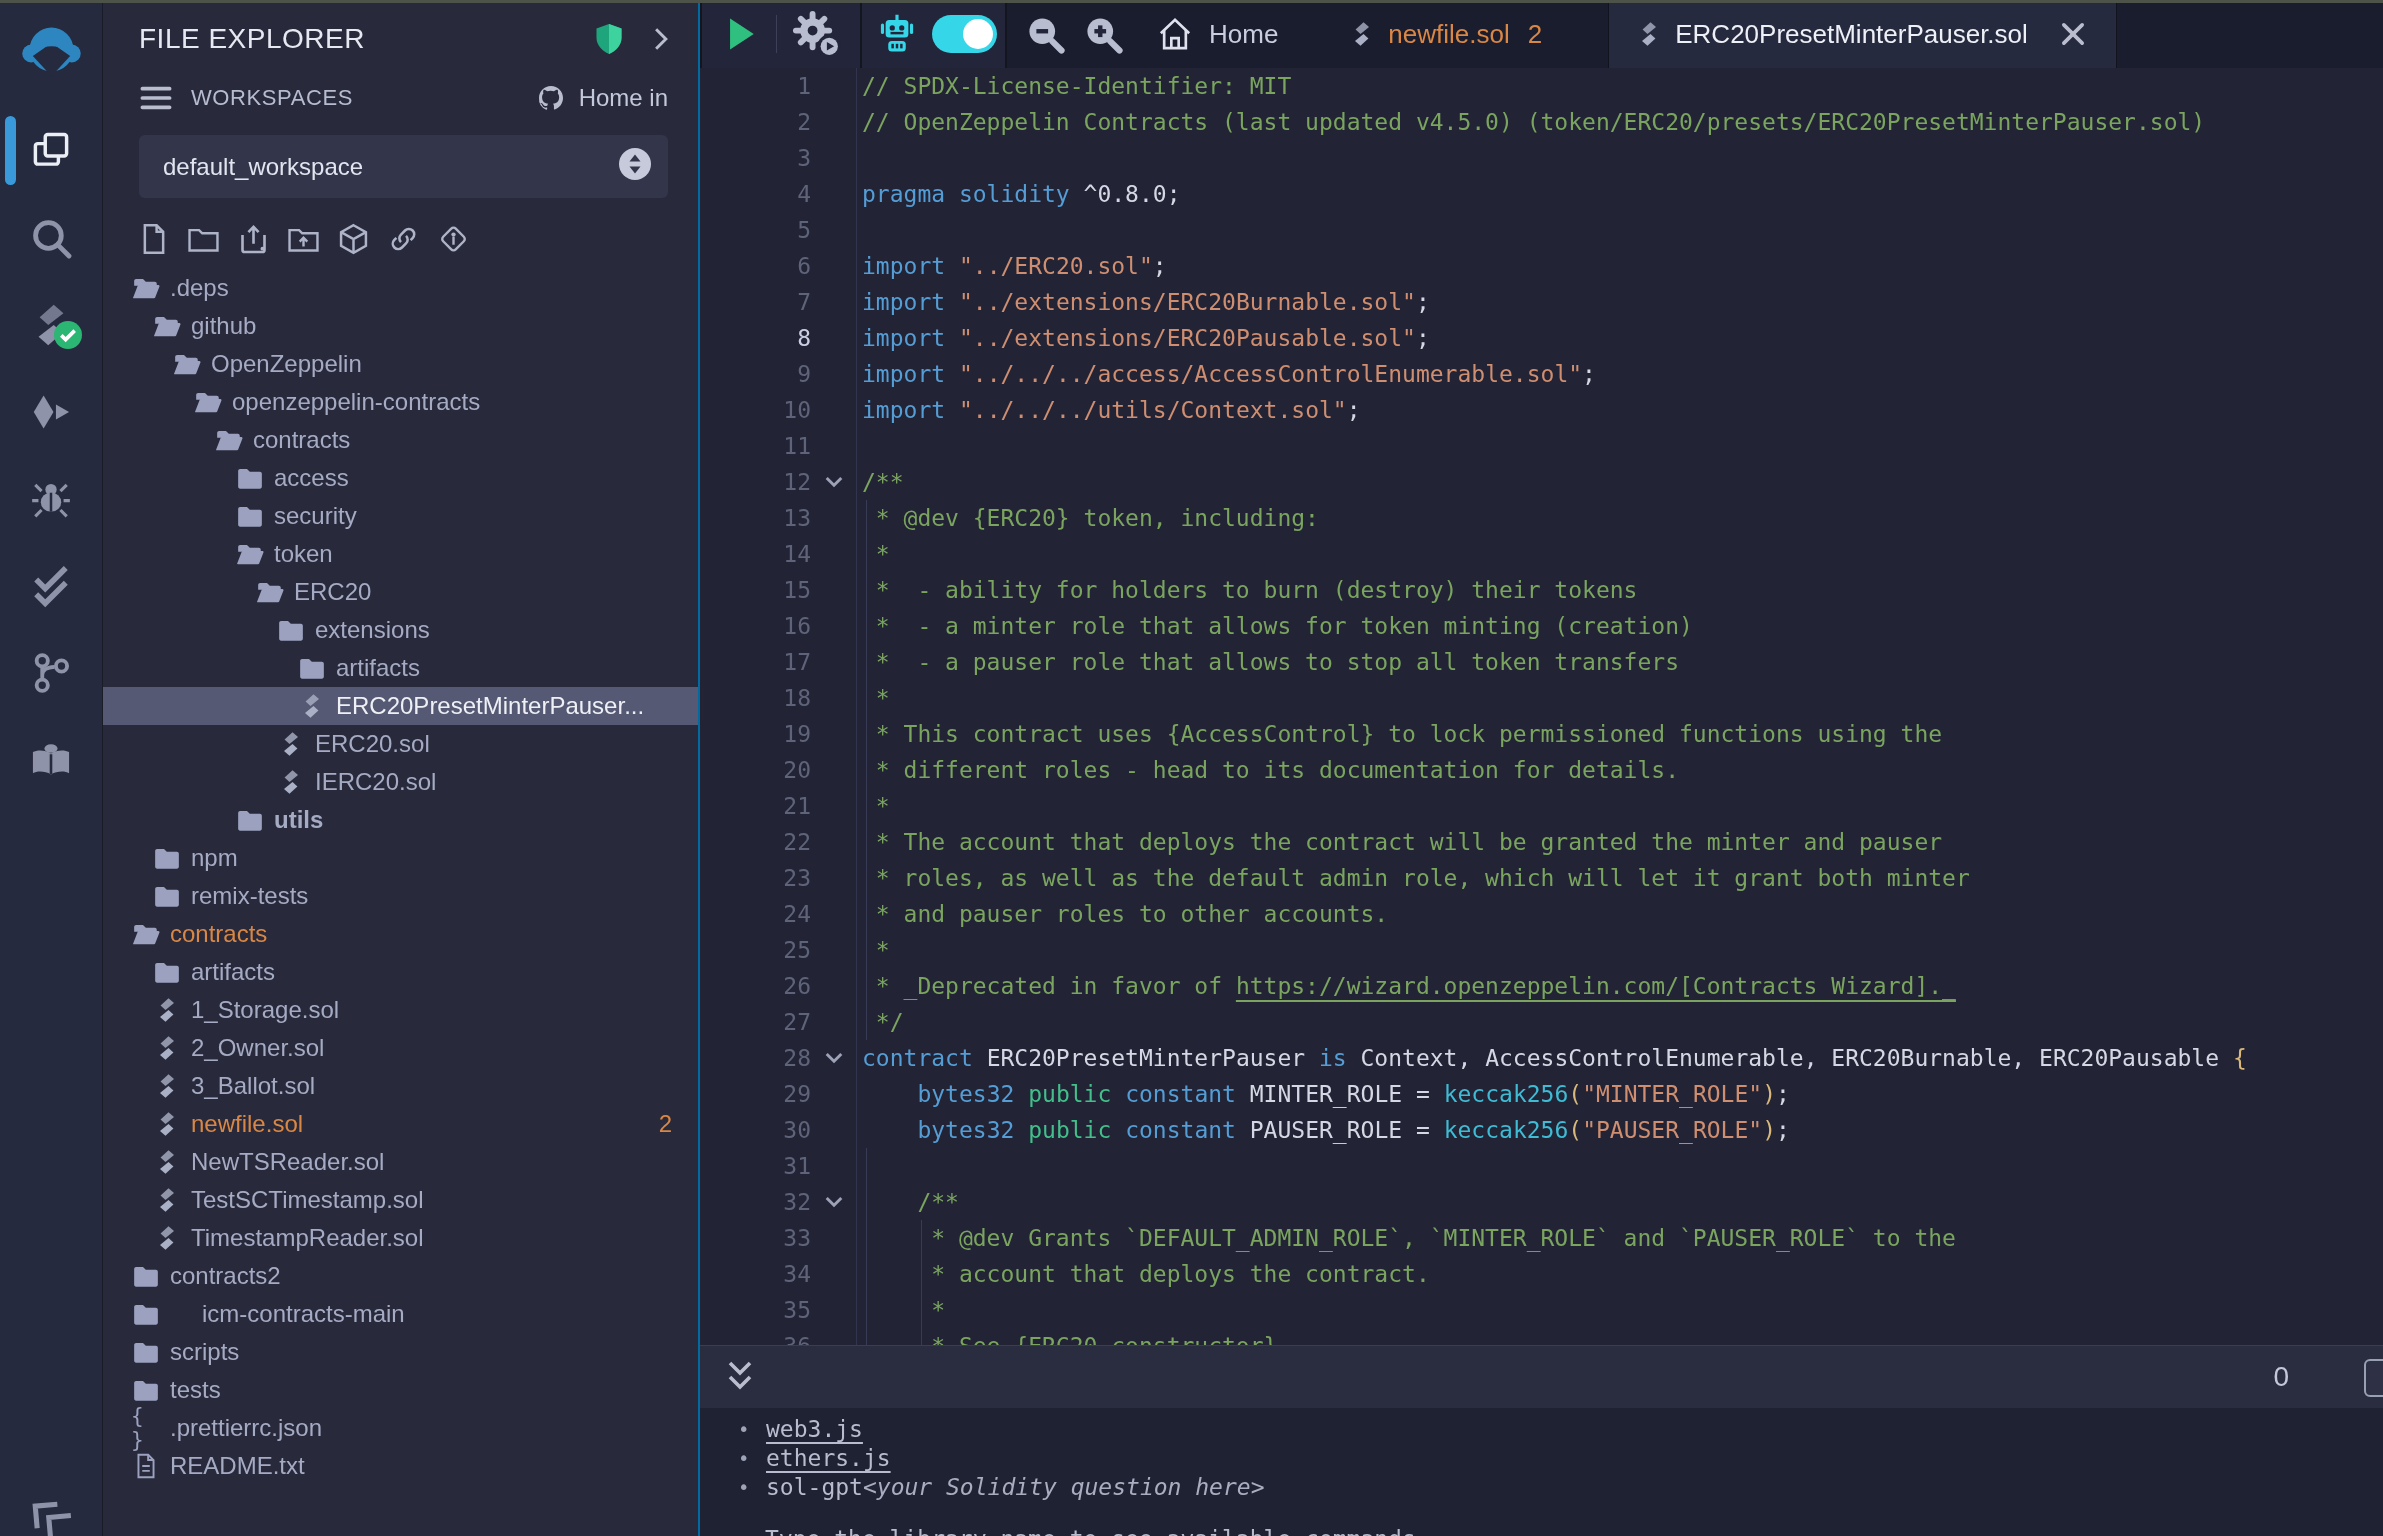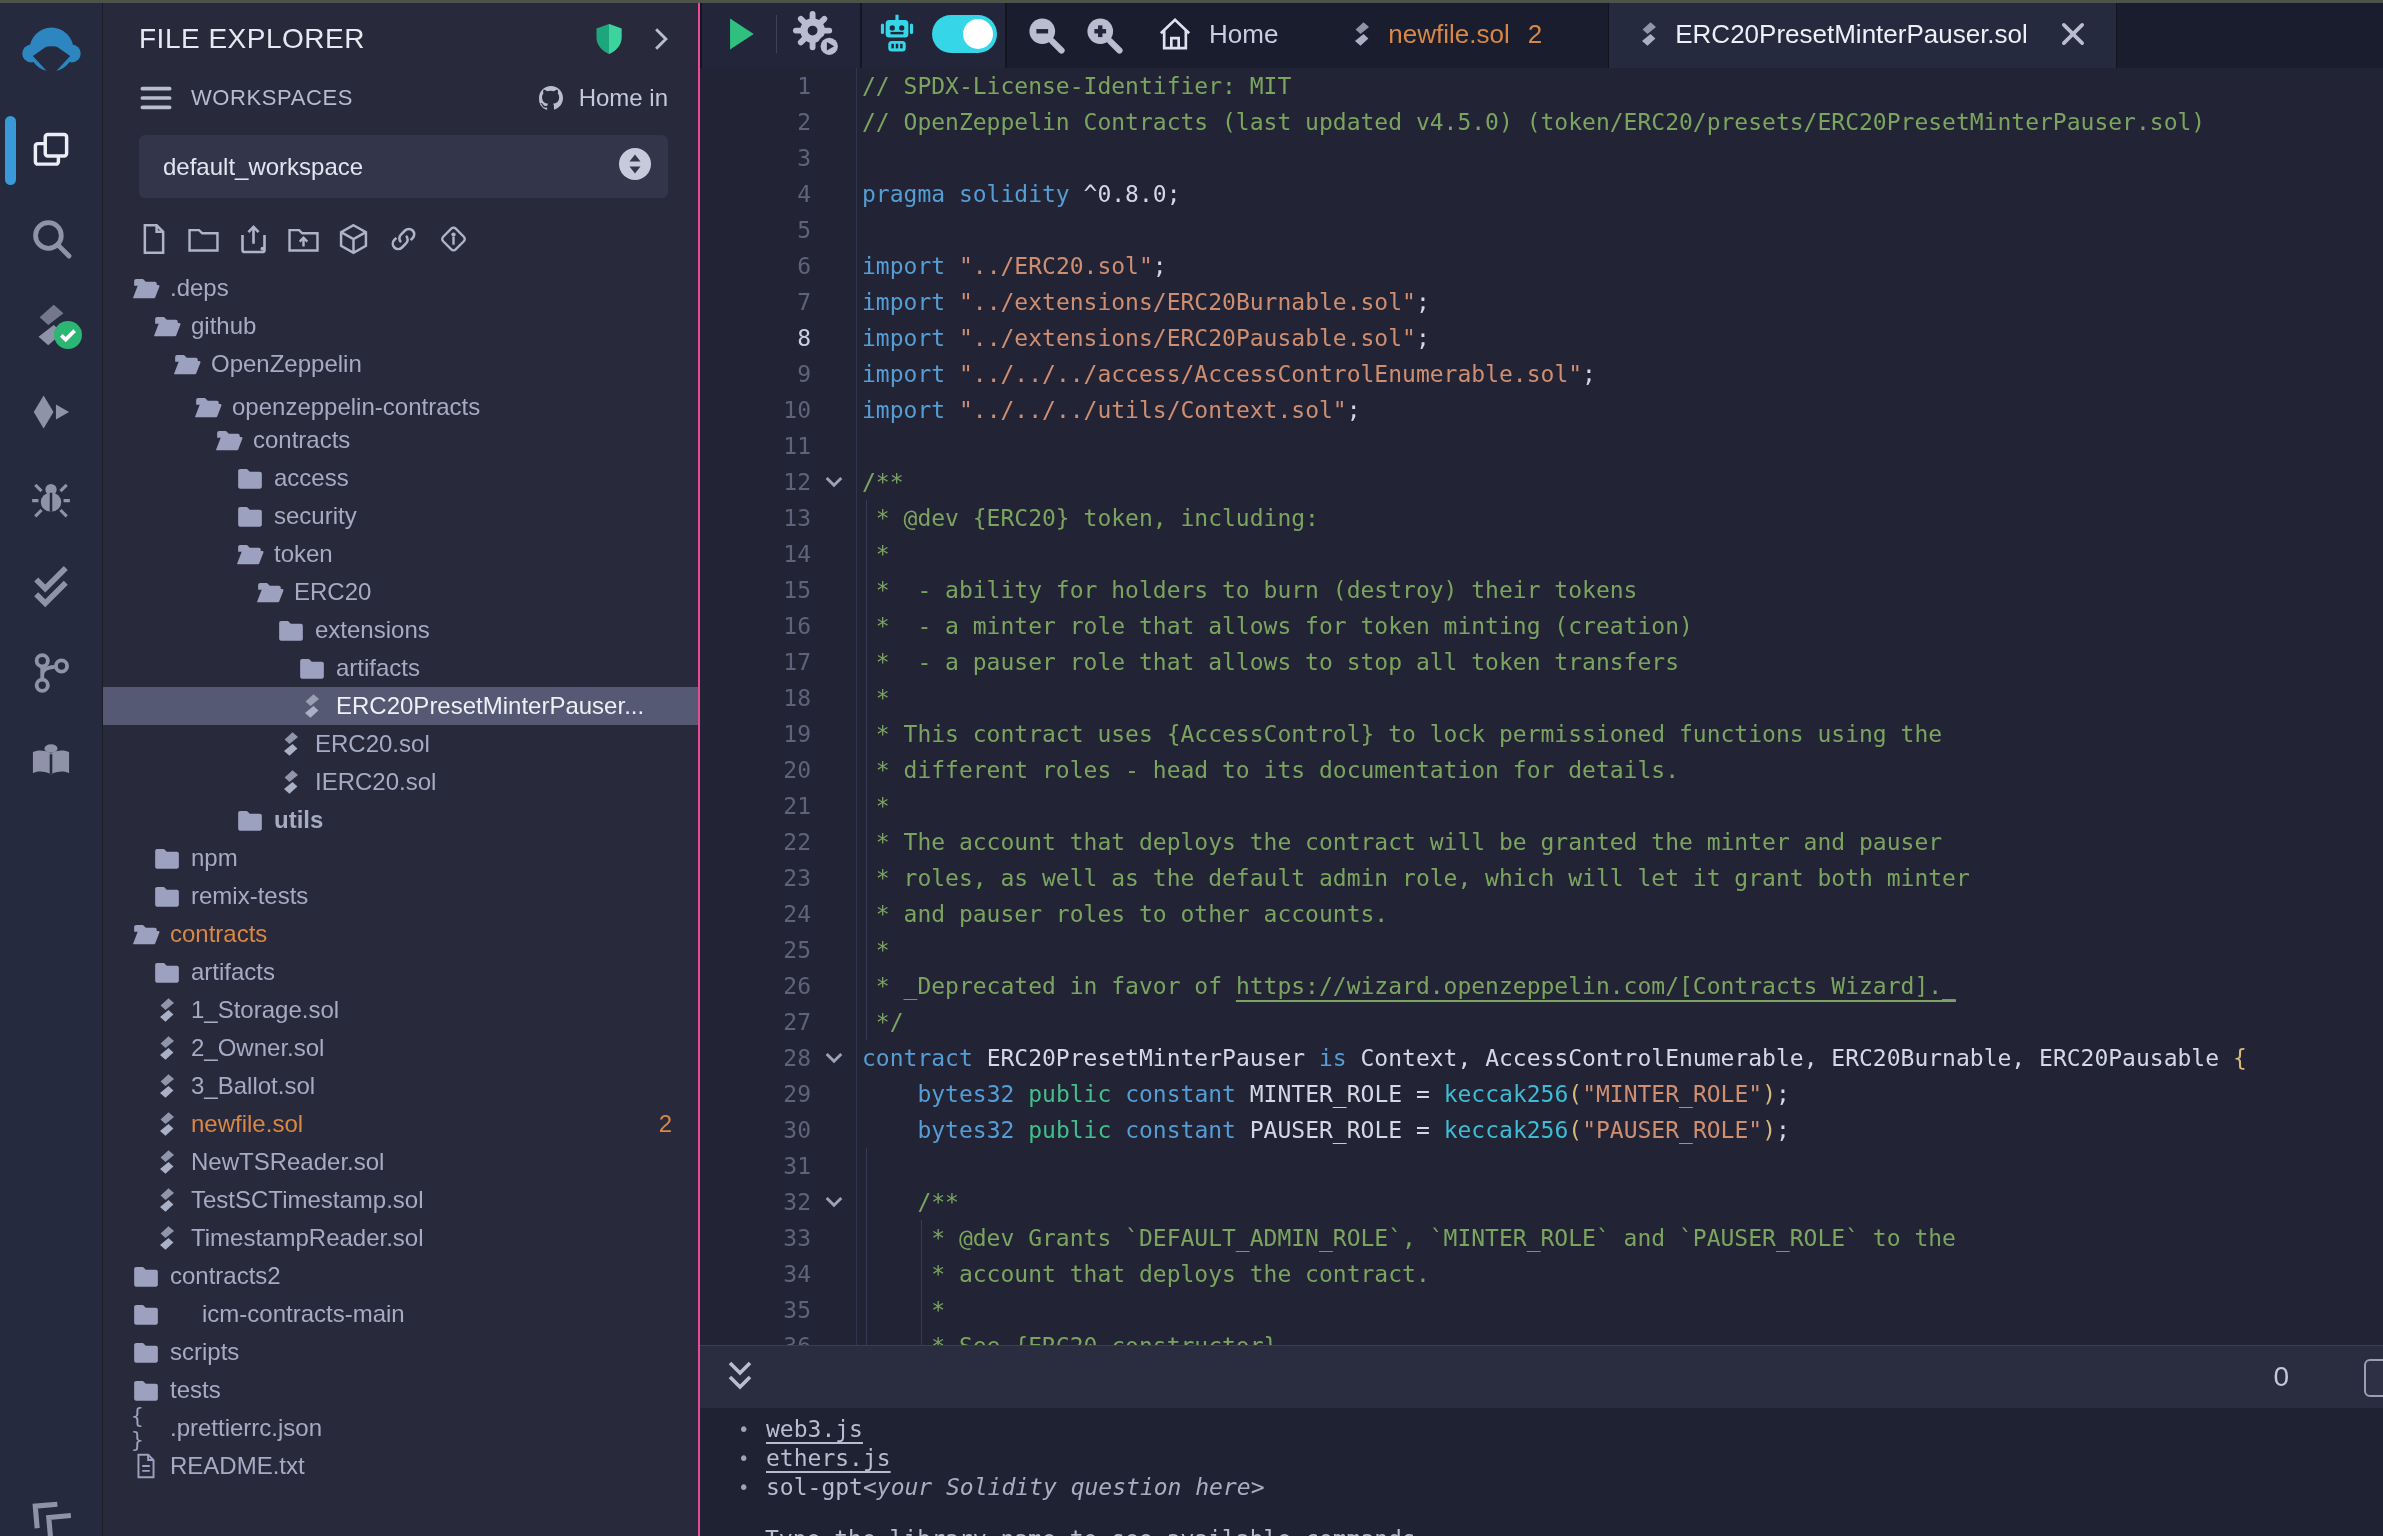--- a/index.html
+++ b/index.html
@@ -13,21 +13,21 @@
             display:flex;flex-direction:column;align-items:center;position:relative;}
   .act-logo{height:107px;display:flex;align-items:center;justify-content:center;width:100%;}
   .act-item{width:103px;height:87px;display:flex;align-items:center;justify-content:center;position:relative;}
   .act-item.active::before{content:"";position:absolute;left:5px;top:9px;bottom:9px;width:11px;
             border-radius:6px;background:#3a9ad9;}
   .act-badge{position:absolute;right:20px;bottom:14px;}
   .act-bottom{position:absolute;bottom:-8px;left:22px;}
 
   
   .explorer{width:597px;flex:none;background:#282a3c;display:flex;flex-direction:column;
-            border-right:2px solid #ec4899;position:relative;}
+            border-right:2px solid #0369a1;position:relative;}
   .ex-title-row{display:flex;align-items:center;height:57px;margin-top:10px;padding:0 26px 0 36px;}
   .ex-title{flex:1;font-size:28px;color:#e6e8f2;letter-spacing:0.5px;}
   .ex-ws-row{display:flex;align-items:center;height:46px;margin-top:8px;padding:0 30px 0 36px;}
   .ws-label{margin-left:18px;font-size:22px;color:#b6bbcf;letter-spacing:0.6px;}
   .ws-spacer{flex:1;}
   .signin-label{margin-left:12px;font-size:24px;color:#c3c8da;}
   .ws-select{margin:14px 30px 0 36px;height:63px;background:#33364a;border-radius:6px;
              display:flex;align-items:center;padding:0 16px 0 24px;font-size:24px;color:#e2e5f0;}
   .ws-arrows{margin-left:auto;}
   .ex-toolbar{display:flex;align-items:center;gap:17px;padding:24px 0 6px 34px;}
@@ -286,21 +286,21 @@
         </div>
         <div class="trow" style="padding-left: 69px;">
           <span class="ticon">
             <svg width="28" height="26" viewBox="0 0 26 24" fill="#9ba1be">
               <path d="M2 5.5 c0 -1 .8 -1.8 1.8 -1.8 h6.4 l2.6 2.6 h8.4 c1 0 1.8 .8 1.8 1.8 V10 H2 Z"></path>
               <path d="M1 21 L5.2 10.2 c.2 -.6 .8 -1 1.4 -1 H24.6 c.7 0 1.1 .7 .9 1.3 L21.6 20.6 c-.2 .6 -.8 1 -1.4 1 H1.9 c-.6 0 -1.1 -.3 -.9 -.6 z"></path>
             </svg>
           </span>
           <span class="tlabel">OpenZeppelin</span>
         </div>
-        <div class="trow" style="padding-left: 90px; align-items: flex-end;">
+        <div class="trow" style="padding-left: 90px;">
           <span class="ticon">
             <svg width="28" height="26" viewBox="0 0 26 24" fill="#9ba1be">
               <path d="M2 5.5 c0 -1 .8 -1.8 1.8 -1.8 h6.4 l2.6 2.6 h8.4 c1 0 1.8 .8 1.8 1.8 V10 H2 Z"></path>
               <path d="M1 21 L5.2 10.2 c.2 -.6 .8 -1 1.4 -1 H24.6 c.7 0 1.1 .7 .9 1.3 L21.6 20.6 c-.2 .6 -.8 1 -1.4 1 H1.9 c-.6 0 -1.1 -.3 -.9 -.6 z"></path>
             </svg>
           </span>
           <span class="tlabel">openzeppelin-contracts</span>
         </div>
         <div class="trow" style="padding-left: 111px;">
           <span class="ticon">

